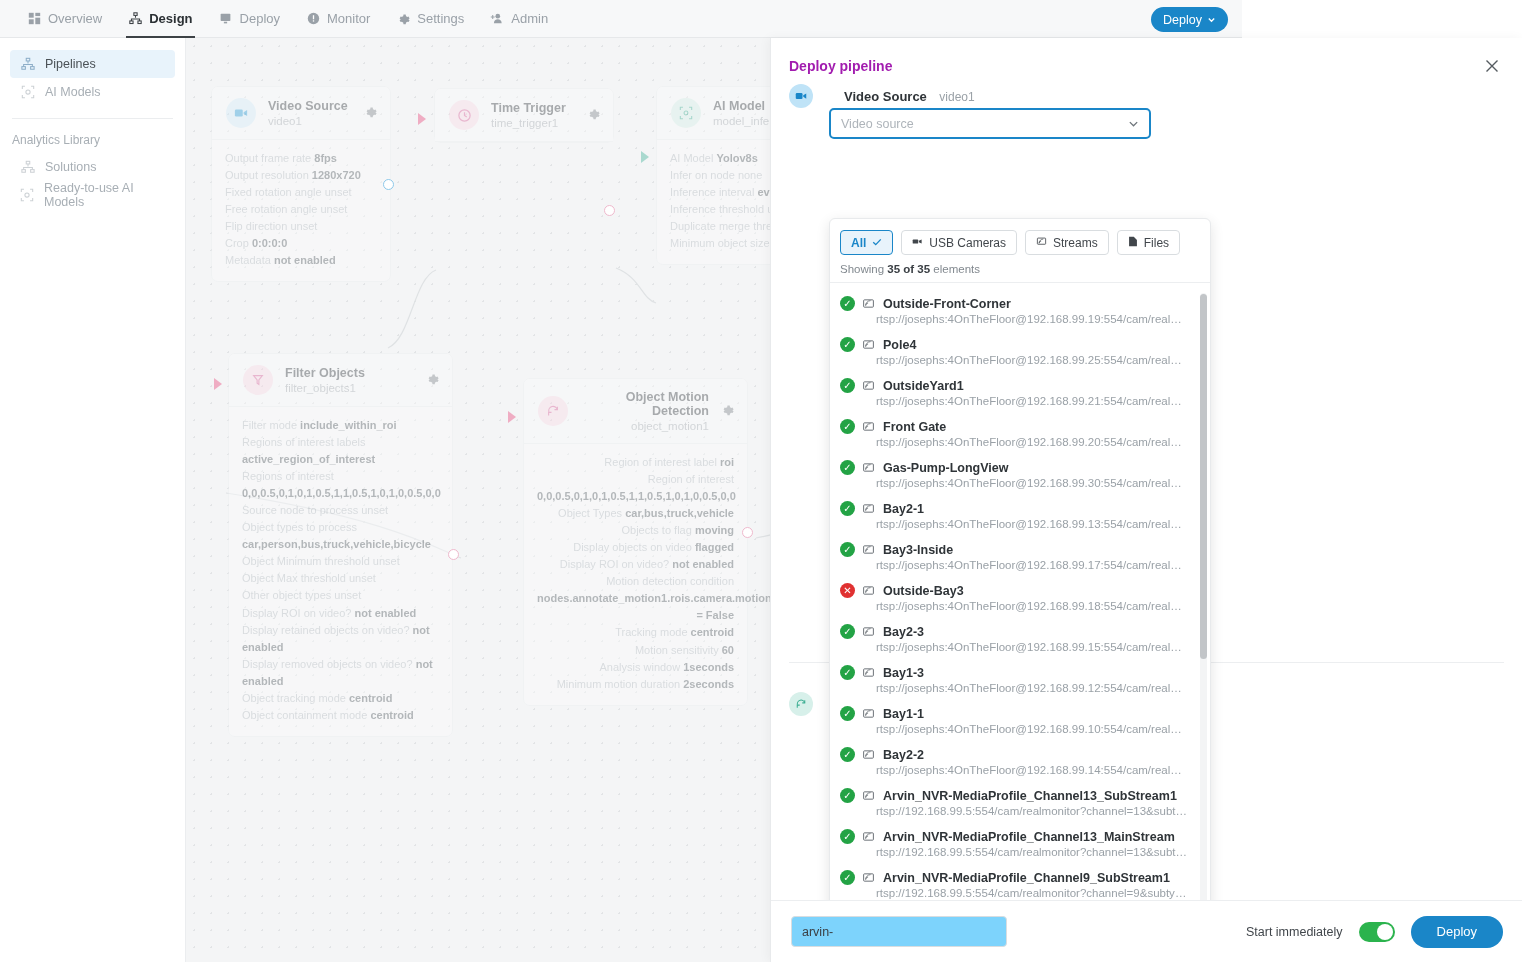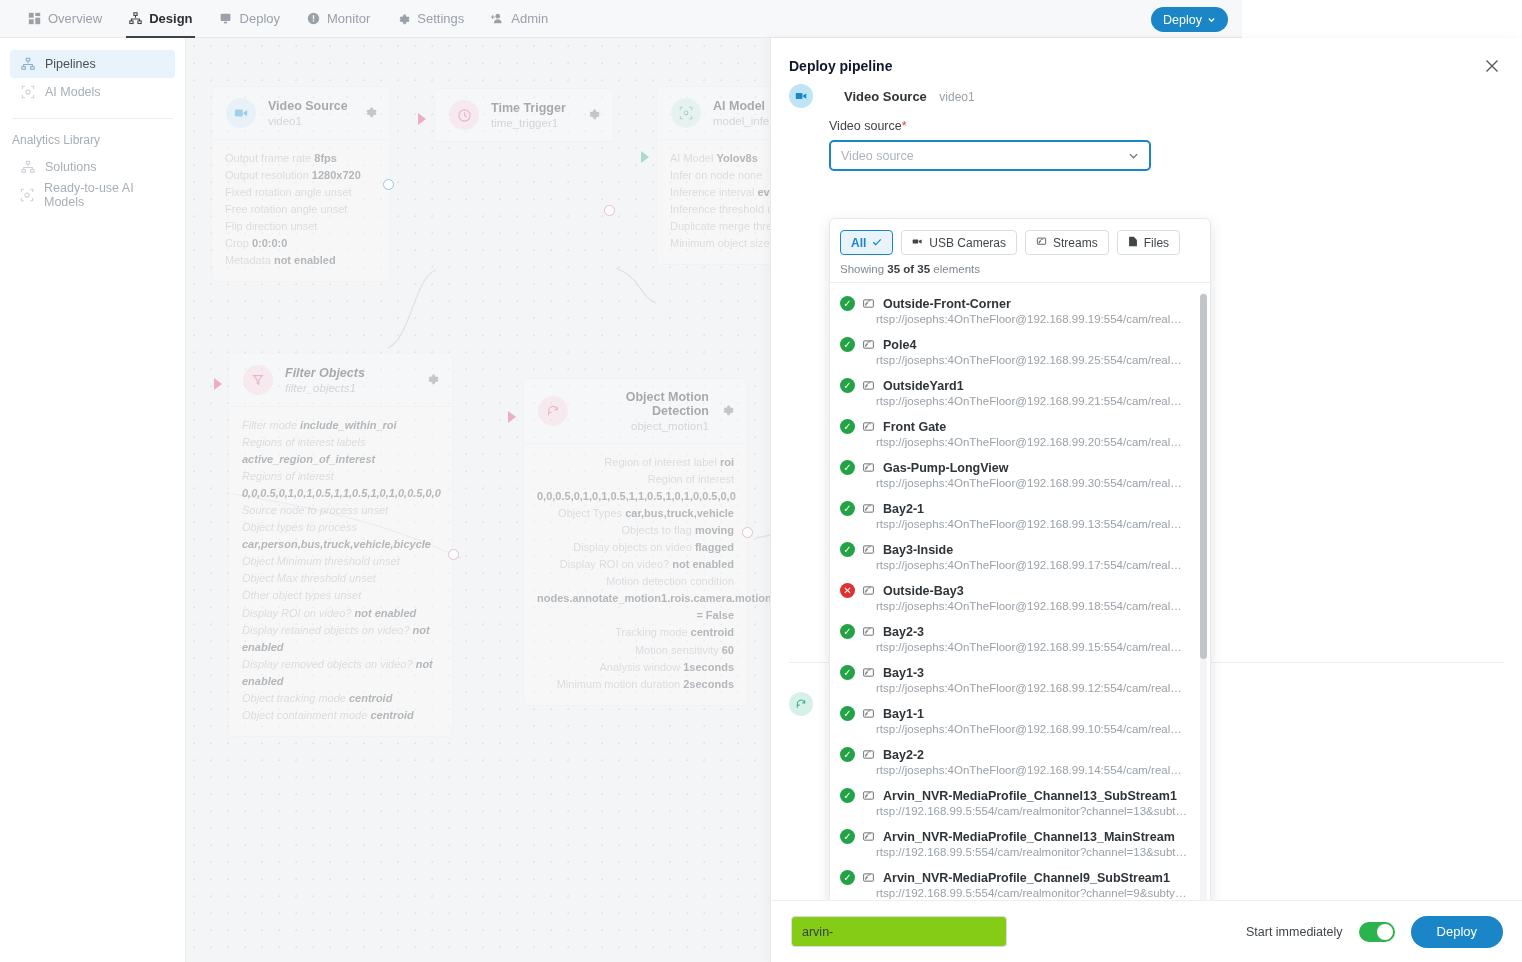--- a/index.html
+++ b/index.html
@@ -89,21 +89,21 @@
   .arrow { position: absolute; width: 0; height: 0; }
   .arrow.pink { border-left: 8px solid #efadc3; border-top: 6px solid transparent; border-bottom: 6px solid transparent; }
   .arrow.green { border-left: 8px solid #a9d9cf; border-top: 6px solid transparent; border-bottom: 6px solid transparent; }
 
   
   .panel {
     position: absolute; right: 0; top: 38px; width: 752px; height: 924px;
     background: #ffffff; border-left: 1px solid #e8eaec;
     box-shadow: -2px 0 10px rgba(0,0,0,.045); z-index: 40;
   }
-  .panel-title { position: absolute; left: 18px; top: 20px; font-size: 14px; font-weight: bold; color: #0f172a; }
+  .panel-title { position: absolute; left: 18px; top: 20px; font-size: 14px; font-weight: bold; color: #a21caf; }
   .panel-close { position: absolute; right: 20px; top: 18px; width: 20px; height: 20px;
     cursor: pointer; color: #5b6view; color: #555b60; display: flex; align-items: center; justify-content: center; }
   .panel-body { position: absolute; left: 0; top: 46px; right: 0; bottom: 62px; overflow: hidden; }
   .sec-head { display: flex; align-items: center; gap: 31px; padding: 0 18px; }
   .sec-avatar { width: 24px; height: 24px; border-radius: 50%; display: flex; align-items: center; justify-content: center; flex: 0 0 24px; }
   .sec-name { font-size: 13px; font-weight: bold; color: #2f3438; }
   .sec-id { font-size: 12px; color: #9aa1a7; margin-left: 8px; font-weight: normal; }
   .field-label { font-size: 12.5px; color: #3f4449; margin: 11px 0 7px 58px; }
   .req { color: #e23c3c; }
   .select-box {
@@ -146,21 +146,21 @@
   .sec2 { position: absolute; left: 18px; top: 608px; display: flex; align-items: center; gap: 14px; }
 
   
   .panel-footer {
     position: absolute; left: 0; bottom: 0; width: 752px; height: 62px;
     background: #fff; border-top: 1px solid #eceef0;
     display: flex; align-items: center; padding: 0 20px;
   }
   .name-input {
     width: 216px; height: 31px; border: 1px solid #d9dde0; border-radius: 4px;
-    padding: 0 10px; font-size: 12.5px; color: #3b4045; background: #84cc16;
+    padding: 0 10px; font-size: 12.5px; color: #3b4045; background: #7dd3fc;
     font-family: "Liberation Sans", sans-serif;
   }
   .footer-right { margin-left: auto; display: flex; align-items: center; gap: 16px; }
   .start-label { font-size: 12.5px; color: #41464b; }
   .toggle { width: 36px; height: 20px; border-radius: 10px; background: #2bb34d; position: relative; cursor: pointer; }
   .toggle::after { content:""; position: absolute; right: 2px; top: 2px; width: 16px; height: 16px; border-radius: 50%; background: #fff; }
   .deploy-btn {
     background: #1a86c8; color: #fff; border: none; border-radius: 16px;
     height: 32px; padding: 0 26px; font-size: 13px; cursor: pointer;
     font-family: "Liberation Sans", sans-serif;
@@ -366,21 +366,21 @@
       <div class="prow">AI Model <b>Yolov8s</b></div>
       <div class="prow">Infer on node none</div>
       <div class="prow">Inference interval <b>ever</b></div>
       <div class="prow">Inference threshold un</div>
       <div class="prow">Duplicate merge thresh</div>
       <div class="prow">Minimum object size u</div>
     </div>
   </div>
   <div class="arrow green" style="left:455px; top:113px;"></div>
 
-  <div class="node" style="left:42px; top:315px; width:225px;font-style:italic;">
+  <div class="node" style="left:42px; top:315px; width:225px;">
     <div class="node-head">
       <div class="node-avatar" style="background:#fadbe7;">
         <svg width="14" height="14" viewBox="0 0 16 16" fill="none" stroke="#d9629a" stroke-width="1.3">
             <path d="M3 3h10l-4 5v5l-2-1.3V8z"></path>
           </svg>
       </div>
       <div class="node-titles">
         <div class="node-title">Filter Objects</div>
         <div class="node-sub">filter_objects1</div>
       </div>
@@ -457,23 +457,20 @@
             <rect x="1" y="4" width="9" height="8" rx="1.5" fill="#1a86c8"></rect>
             <path d="M11 7l4-2.5v7L11 9z" fill="#1a86c8"></path>
           </svg>
       </div>
       <div>
         <span class="sec-name">Video Source</span>
         <span class="sec-id">video1</span>
       </div>
     </div>
 
-    <div class="field-label">
-      <span>Video source</span><span class="req">*</span>
-    </div>
 
     <div class="select-box">
       <span class="select-ph">Video source</span>
       <span><svg width="11" height="11" viewBox="0 0 12 12" fill="none" stroke="#6e757b" stroke-width="1.4">
             <path d="M2 4.5L6 8.5l4-4"></path>
           </svg></span>
     </div>
 
     <div class="panel-divider"></div>
     <div class="sec2">

